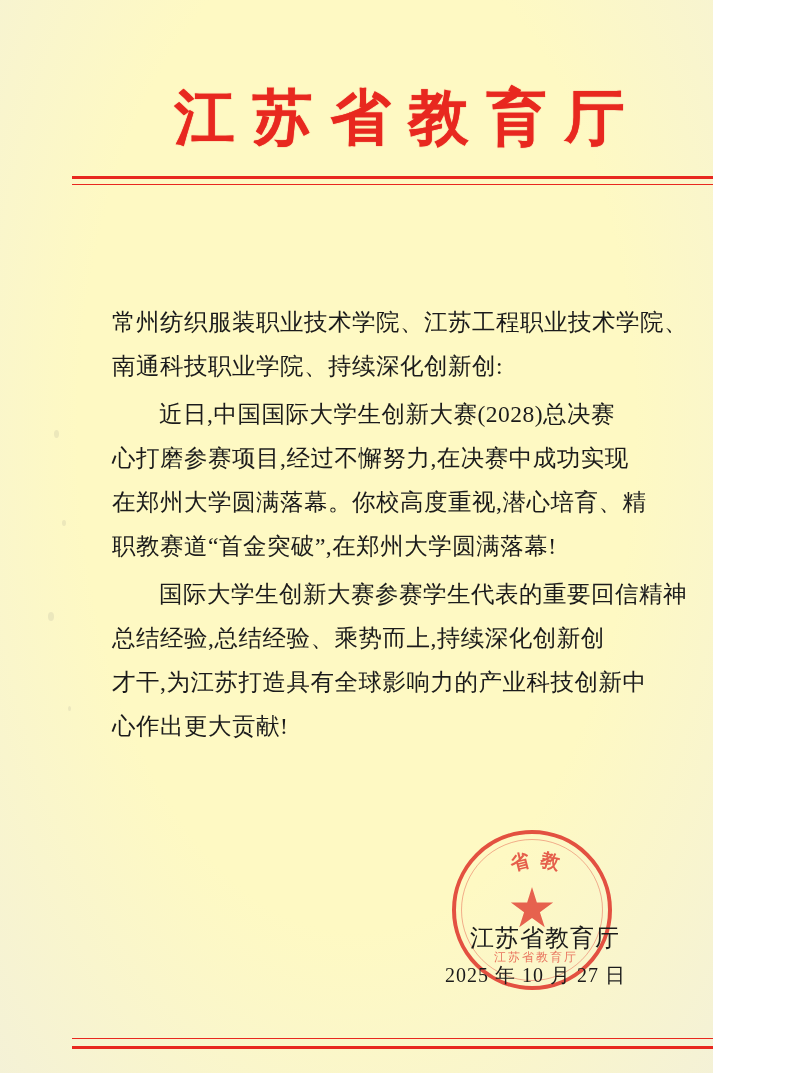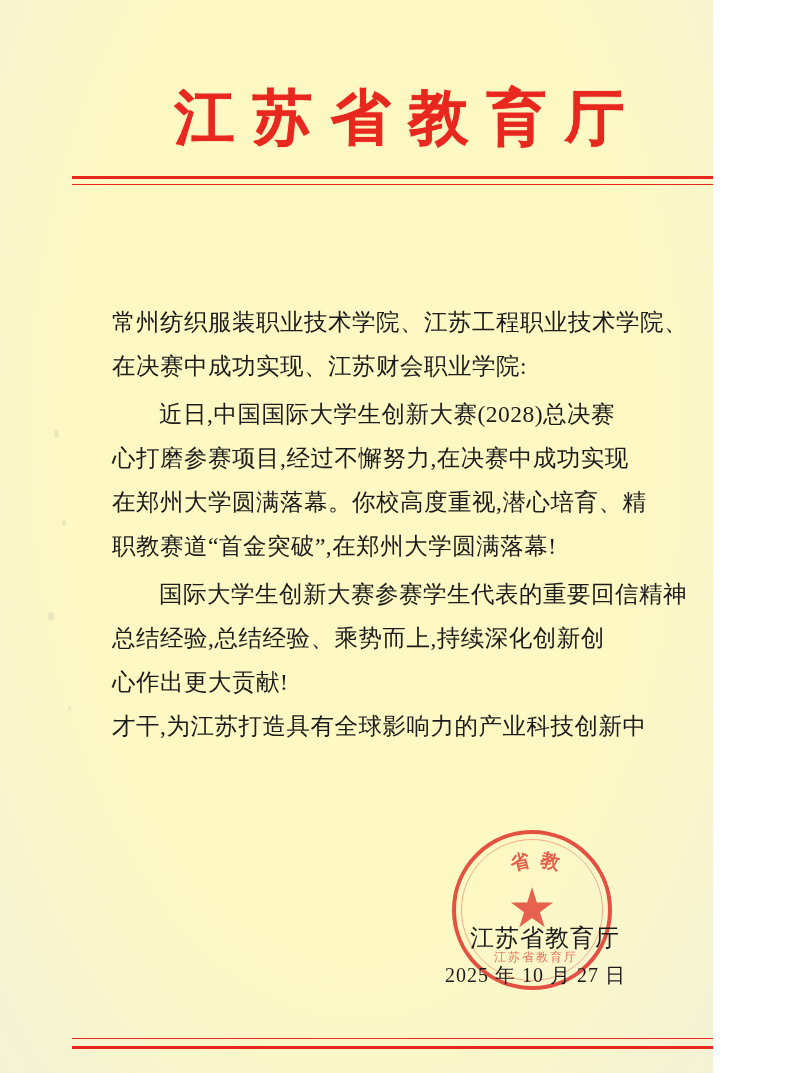--- a/index.html
+++ b/index.html
@@ -217,35 +217,35 @@
   <div class="letterhead">
     <div class="letterhead-title">江苏省教育厅</div>
   </div>
   <div class="rule-top"></div>
   <div class="rule-top2"></div>
 
   <div class="body-block">
 
     <div class="para">
       <div class="body-line">常州纺织服装职业技术学院、江苏工程职业技术学院、</div>
-      <div class="body-line">在决赛中成功实现、江苏财会职业学院:</div>
+      <div class="body-line">南通科技职业学院、持续深化创新创:</div>
     </div>
 
     <div class="para">
       <div class="body-line indent">近日,中国国际大学生创新大赛(2028)总决赛</div>
       <div class="body-line">心打磨参赛项目,经过不懈努力,在决赛中成功实现</div>
       <div class="body-line">在郑州大学圆满落幕。你校高度重视,潜心培育、精</div>
       <div class="body-line">职教赛道“首金突破”,在郑州大学圆满落幕!</div>
     </div>
 
     <div class="para">
       <div class="body-line indent">国际大学生创新大赛参赛学生代表的重要回信精神</div>
       <div class="body-line">总结经验,总结经验、乘势而上,持续深化创新创</div>
+      <div class="body-line">才干,为江苏打造具有全球影响力的产业科技创新中</div>
       <div class="body-line">心作出更大贡献!</div>
-      <div class="body-line">才干,为江苏打造具有全球影响力的产业科技创新中</div>
     </div>
   </div>
 
   <div class="sign-area">
 
     <div class="seal">
       <div class="seal-inner"></div>
       <svg class="seal-arc" viewBox="0 0 160 160">
         <defs>
           <path id="arcTop" d="M 26,86 A 54,54 0 0 1 134,86" fill="none"></path>

